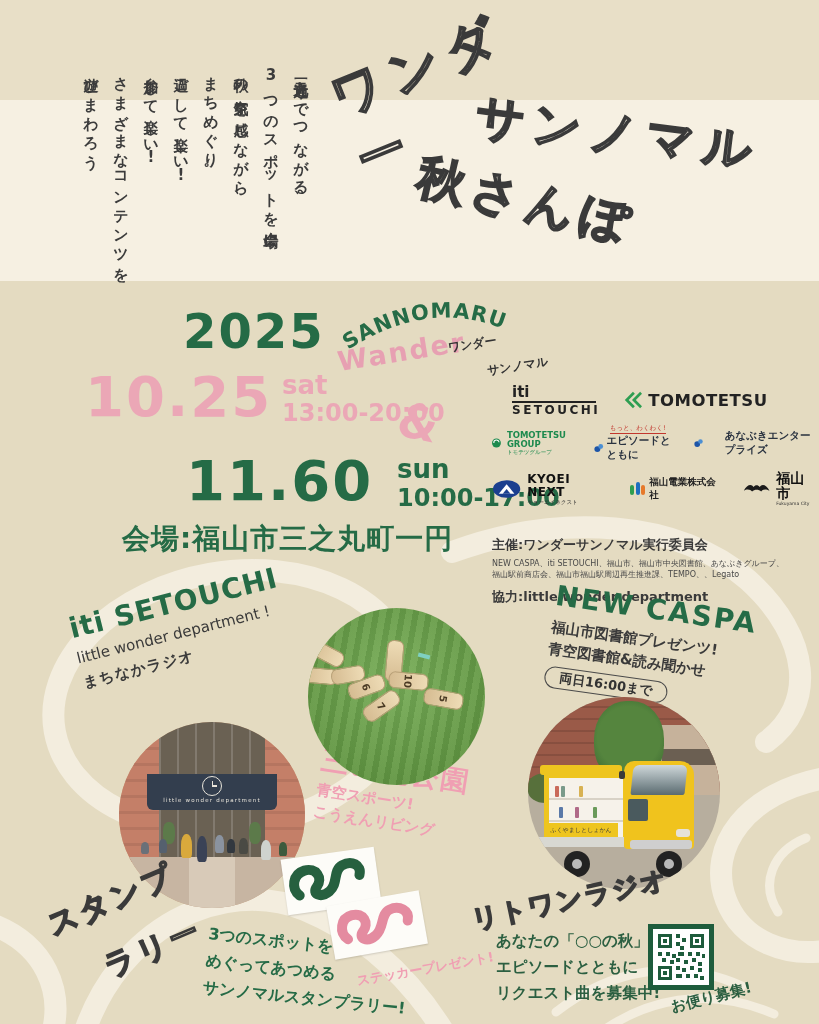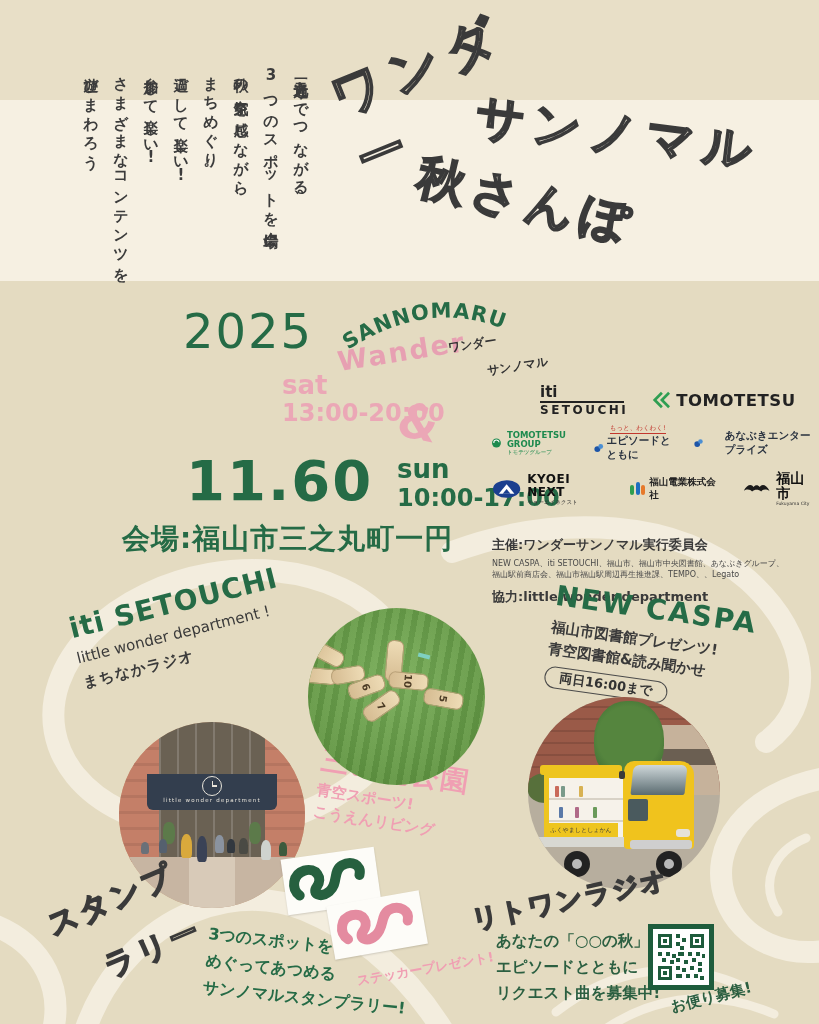--- a/index.html
+++ b/index.html
@@ -63,45 +63,46 @@
     <p>過ごして楽しい!</p>
     <p>参加して楽しい!</p>
     <p>さまざまなコンテンツを</p>
     <p>遊びまわろう</p>
   </div>
 
   <div class="abs outline" style="left:338px;top:22px;width:230px;font-size:50px;letter-spacing:10px;transform:rotate(-22deg);">ワンダー</div>
   <div class="abs outline" style="left:475px;top:102px;width:290px;font-size:48px;letter-spacing:8px;transform:rotate(7deg);">サンノマル</div>
   <div class="abs outline" style="left:415px;top:172px;width:250px;font-size:48px;letter-spacing:7px;transform:rotate(13deg);">秋さんぽ</div>
 
-  <div class="abs green" style="left:183px;top:303px;font-size:48px;font-weight:normal;letter-spacing:2px;">2025</div>
+  <div class="abs green" style="left:183px;top:303px;font-size:48px;font-weight:bold;letter-spacing:2px;">2025</div>
 
   <svg class="abs" style="left:336px;top:296px;" width="180" height="90" viewBox="0 0 180 90">
     <defs>
         <path id="arcp" d="M 12,54 Q 95,0 174,36" fill="none"></path>
       </defs>
     <text font-size="21" font-weight="bold" fill="#256b46" letter-spacing="1" font-family="DejaVu Sans, sans-serif">
       <textPath href="#arcp">SANNOMARU</textPath>
     </text>
   </svg>
   <div class="abs" style="left:337px;top:336px;font-size:27px;font-weight:bold;color:#e7a0b2;letter-spacing:2px;transform:rotate(-9deg);">Wander</div>
   <div class="abs" style="left:448px;top:336px;font-size:12px;font-weight:bold;color:#333;transform:rotate(-9deg);">ワンダー</div>
   <div class="abs" style="left:487px;top:358px;font-size:12px;font-weight:bold;color:#333;transform:rotate(-9deg);">サンノマル</div>
 
+  <div class="abs pink" style="left:85px;top:364px;font-size:56px;font-weight:bold;letter-spacing:2px;">10.25</div>
   <div class="abs pink" style="left:282px;top:370px;font-size:26px;font-weight:bold;">sat</div>
   <div class="abs pink" style="left:282px;top:399px;font-size:24px;font-weight:bold;">13:00-20:00</div>
   <div class="abs pink" style="left:398px;top:396px;font-size:46px;font-weight:bold;transform:rotate(12deg);">&amp;</div>
   <div class="abs green" style="left:186px;top:448px;font-size:56px;font-weight:bold;letter-spacing:2px;">11.60</div>
   <div class="abs green" style="left:397px;top:454px;font-size:26px;font-weight:bold;">sun</div>
   <div class="abs green" style="left:397px;top:484px;font-size:24px;font-weight:bold;">10:00-17:00</div>
   <div class="abs green" style="left:122px;top:520px;font-size:28px;font-weight:bold;letter-spacing:1px;">会場:福山市三之丸町一円</div>
 
   <div class="abs" style="left:492px;top:386px;width:325px;">
 
-    <div style="display:flex;align-items:center;gap:24px;height:28px;margin-left:48px;">
+    <div style="display:flex;align-items:center;gap:24px;height:28px;margin-left:20px;">
       <div style="line-height:1;">
         <div style="display:flex;align-items:flex-end;border-bottom:2px solid #222;width:84px;padding-bottom:1px;">
           <span style="font-size:15px;font-weight:bold;color:#222;">iti</span>
         </div>
         <div style="font-size:12px;font-weight:bold;color:#222;letter-spacing:2.5px;margin-top:1px;">SETOUCHI</div>
       </div>
       <div class="sp-row">
         <svg width="18" height="18" viewBox="0 0 20 20">
           <path d="M11 2 L3 10 L11 18" stroke="#2e9e52" stroke-width="3" fill="none"></path>
           <path d="M19 2 L11 10 L19 18" stroke="#2e9e52" stroke-width="3" fill="none"></path>

